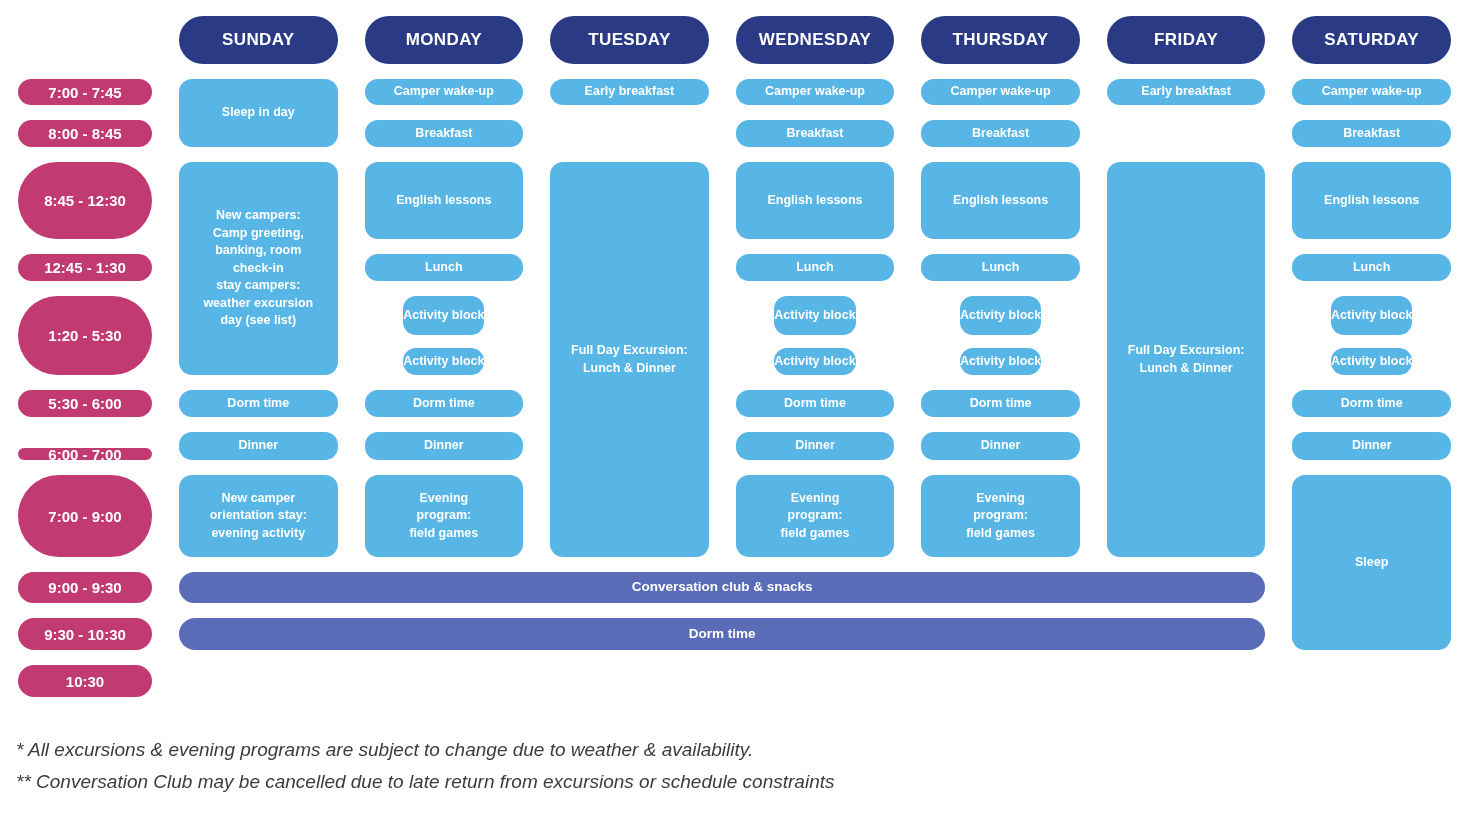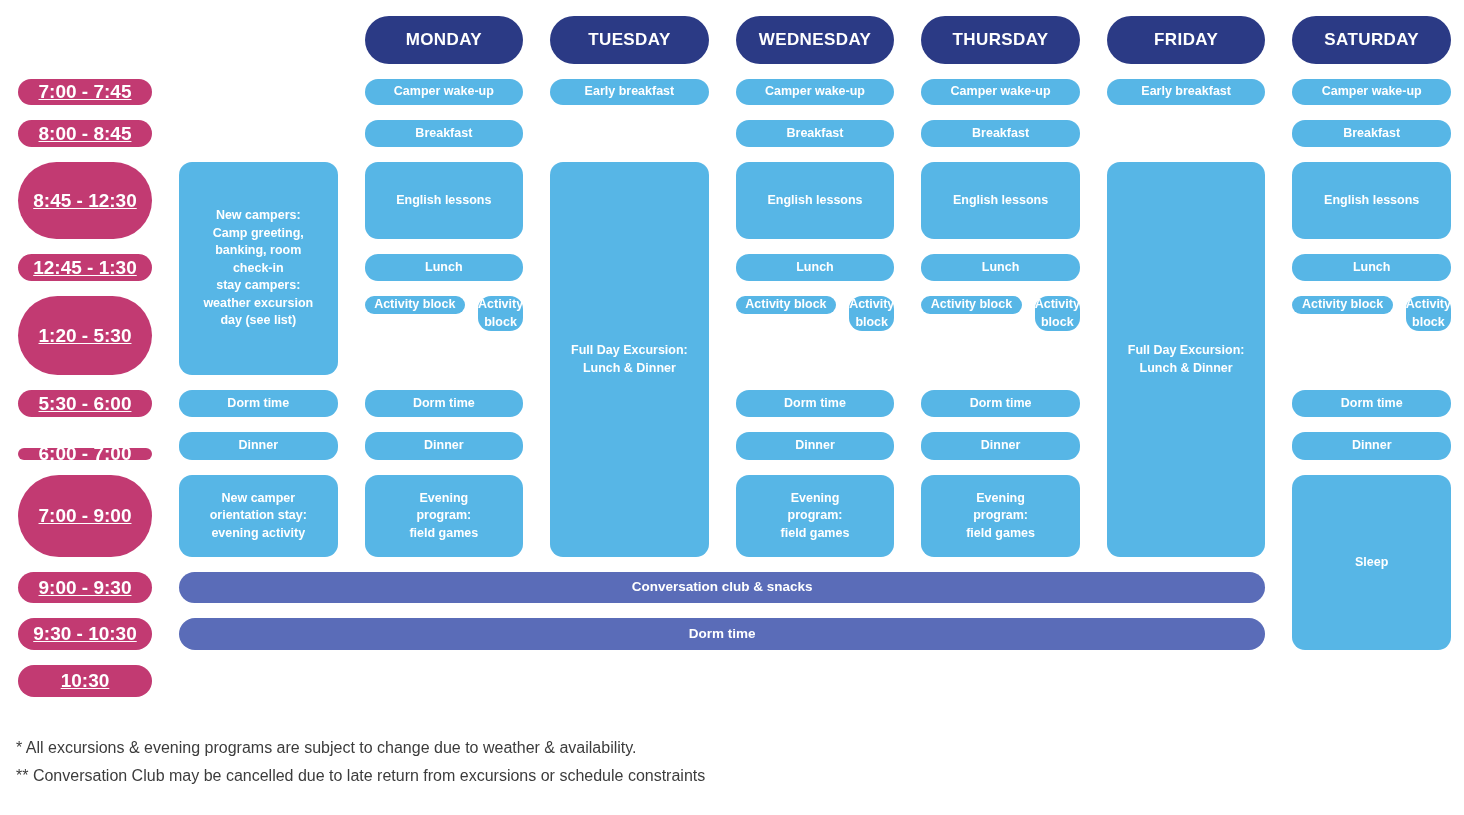--- a/index.html
+++ b/index.html
@@ -34,76 +34,79 @@
     background:var(--time-header-bg);
     grid-column:1;grid-row:1;
     font-size:17px;letter-spacing:.4px;
   }
   .day-header{
     background:var(--day-header-bg);
     font-size:17px;letter-spacing:.4px;
   }
   .time-pill{
     background:var(--time-slot-bg);
-    font-size:19px;text-transform:none;text-decoration:underline;
+    font-size:15px;text-transform:none;
   }
   .cell{
     display:flex;align-items:center;justify-content:center;
     text-align:center;color:#fff;font-weight:700;
     font-size:12.5px;line-height:1.4;
     white-space:pre-line;
     border-radius:13px;
   }
   .activity{background:var(--activity-bg);}
   .bar{
     background:var(--bar-bg);
     border-radius:16px;
     font-size:13.5px;
   }
   .cell.stack{
     background:transparent;border-radius:0;
-    flex-direction:row;align-items:flex-start;justify-content:stretch;
+    flex-direction:column;align-items:center;justify-content:stretch;
     gap:13px;
   }
   .cell.stack .sub{
     flex:1 1 auto;
     display:flex;align-items:center;justify-content:center;
     background:var(--activity-bg);
     border-radius:13px;
   }
   .cell.stack .sub:last-child{flex:0 0 27px;}
   .footnotes{
     padding:42px 28px 0 16px;
-    font-size:16px;
+    font-style:italic;
+    font-size:19px;
     color:var(--footnote-color);
   }
   .footnotes p{margin:0 0 10px 0;}
 </style>
 </head>
 <body>
 
 <div class="schedule" id="grid">
 
+<div class="pill day-header" style="grid-area: 1 / 2;">SUNDAY</div>
     <div class="pill day-header" style="grid-area: 1 / 3;">MONDAY</div>
     <div class="pill day-header" style="grid-area: 1 / 4;">TUESDAY</div>
     <div class="pill day-header" style="grid-area: 1 / 5;">WEDNESDAY</div>
     <div class="pill day-header" style="grid-area: 1 / 7;">FRIDAY</div>
     <div class="pill day-header" style="grid-area: 1 / 6;">THURSDAY</div>
     <div class="pill day-header" style="grid-area: 1 / 8;">SATURDAY</div>
     <div class="pill time-pill" style="grid-area: 2 / 1;">7:00 - 7:45</div>
     <div class="pill time-pill" style="grid-area: 3 / 1;">8:00 - 8:45</div>
     <div class="pill time-pill" style="grid-area: 4 / 1;">8:45 - 12:30</div>
     <div class="pill time-pill" style="grid-area: 5 / 1;">12:45 - 1:30</div>
     <div class="pill time-pill" style="grid-area: 6 / 1;">1:20 - 5:30</div>
     <div class="pill time-pill" style="grid-area: 7 / 1;">5:30 - 6:00</div>
     <div class="pill time-pill" style="grid-area: 8 / 1; margin-top: 16px;">6:00 - 7:00</div>
     <div class="pill time-pill" style="grid-area: 9 / 1; text-align: right;">7:00 - 9:00</div>
     <div class="pill time-pill" style="grid-area: 10 / 1;">9:00 - 9:30</div>
     <div class="pill time-pill" style="grid-area: 11 / 1;">9:30 - 10:30</div>
     <div class="pill time-pill" style="grid-area: 12 / 1;">10:30</div>
+    <div class="cell activity" style="grid-area: 2 / 2 / span 2;">Sleep in day</div>
     <div class="cell activity" style="grid-area: 4 / 2 / span 3;">New campers:
 Camp greeting,
 banking, room
 check-in
 stay campers:
 weather excursion
 day (see list)</div>
     <div class="cell activity" style="grid-area: 7 / 2;">Dorm time</div>
     <div class="cell activity" style="grid-area: 8 / 2;">Dinner</div>
     <div class="cell activity" style="grid-area: 9 / 2;">New camper

